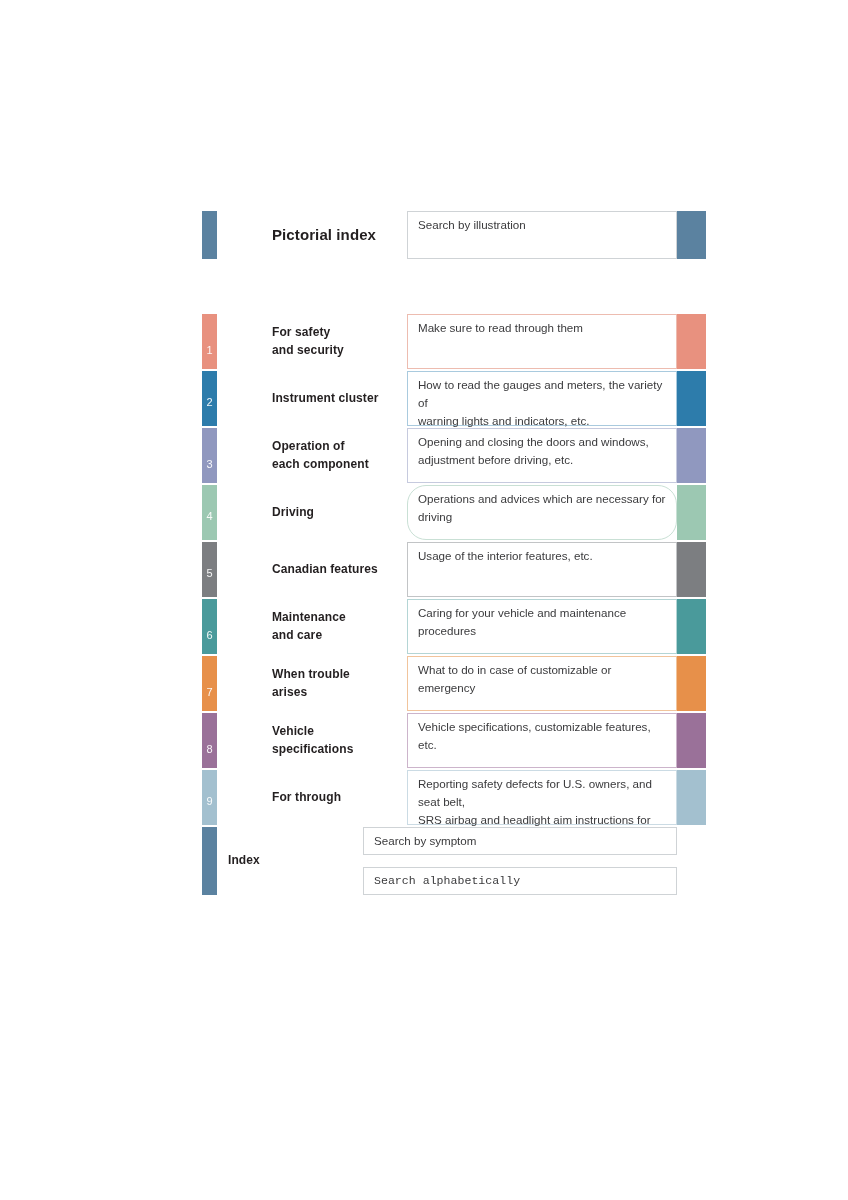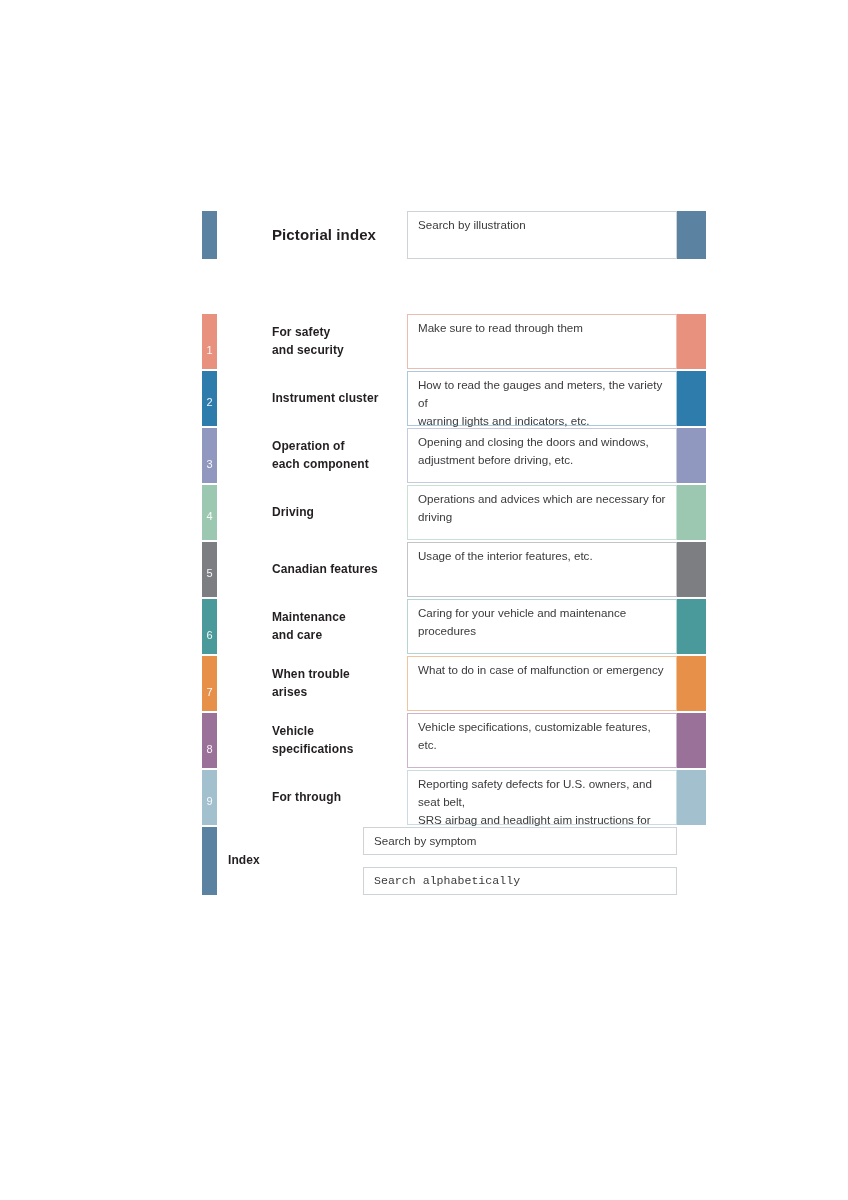--- a/index.html
+++ b/index.html
@@ -235,21 +235,21 @@
         </div>
       </div>
       <div class="toc-row" style="height: 55px;">
         <div class="bar" style="background: rgb(156, 200, 178);">
           <div class="bar-num" style="top: 26px;">4</div>
         </div>
         <div class="title-col">
           <div class="title-text">Driving</div>
         </div>
         <div class="desc-col">
-          <div class="desc-box" style="border-color: rgb(201, 224, 213); height: 73px;">
+          <div class="desc-box" style="border-color: rgb(201, 224, 213); height: 73px; border-radius: 19px;">
             <div class="desc-text">Operations and advices which are necessary for<br>driving</div>
           </div>
         </div>
         <div class="chip-col">
           <div class="chip" style="background: rgb(156, 200, 178);"></div>
         </div>
       </div>
       <div class="toc-row" style="height: 55px;">
         <div class="bar" style="background: rgb(124, 126, 129);">
           <div class="bar-num" style="top: 26px;">5</div>
@@ -284,21 +284,21 @@
       </div>
       <div class="toc-row" style="height: 55px;">
         <div class="bar" style="background: rgb(231, 144, 74);">
           <div class="bar-num" style="top: 31px;">7</div>
         </div>
         <div class="title-col">
           <div class="title-text">When trouble<br>arises</div>
         </div>
         <div class="desc-col">
           <div class="desc-box" style="border-color: rgb(241, 196, 156); height: 55px;">
-            <div class="desc-text">What to do in case of malfunction or emergency</div>
+            <div class="desc-text">What to do in case of customizable or emergency</div>
           </div>
         </div>
         <div class="chip-col">
           <div class="chip" style="background: rgb(231, 144, 74);"></div>
         </div>
       </div>
       <div class="toc-row" style="height: 55px;">
         <div class="bar" style="background: rgb(154, 113, 153);">
           <div class="bar-num" style="top: 31px;">8</div>
         </div>

